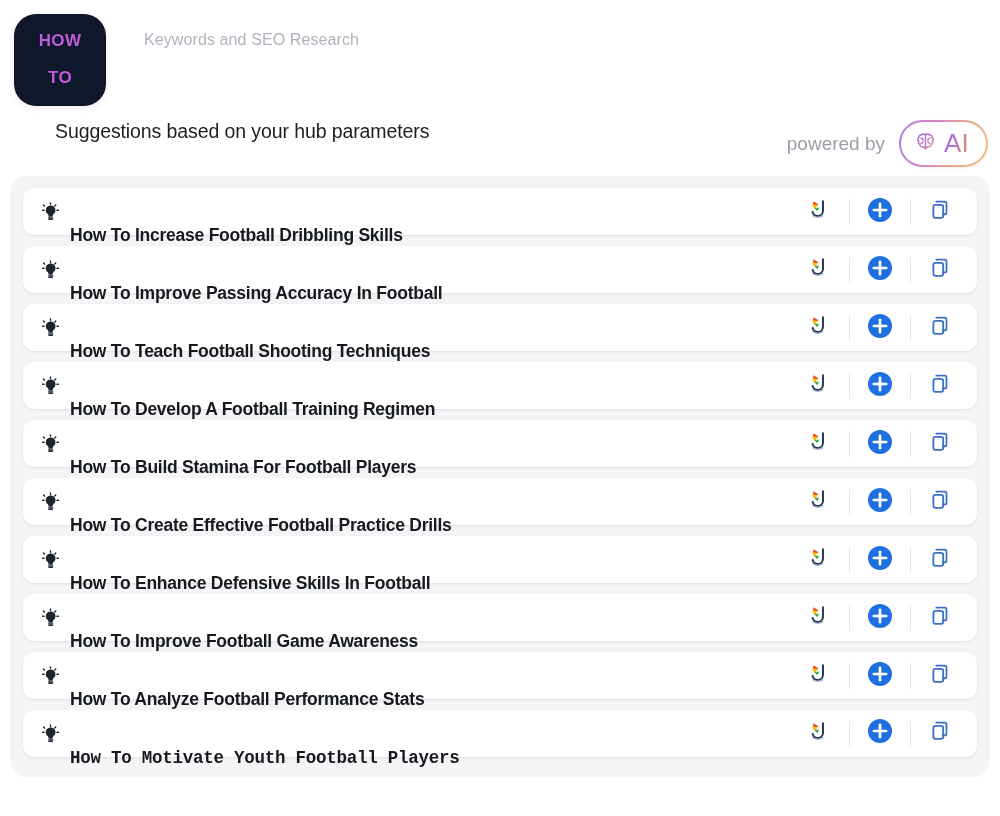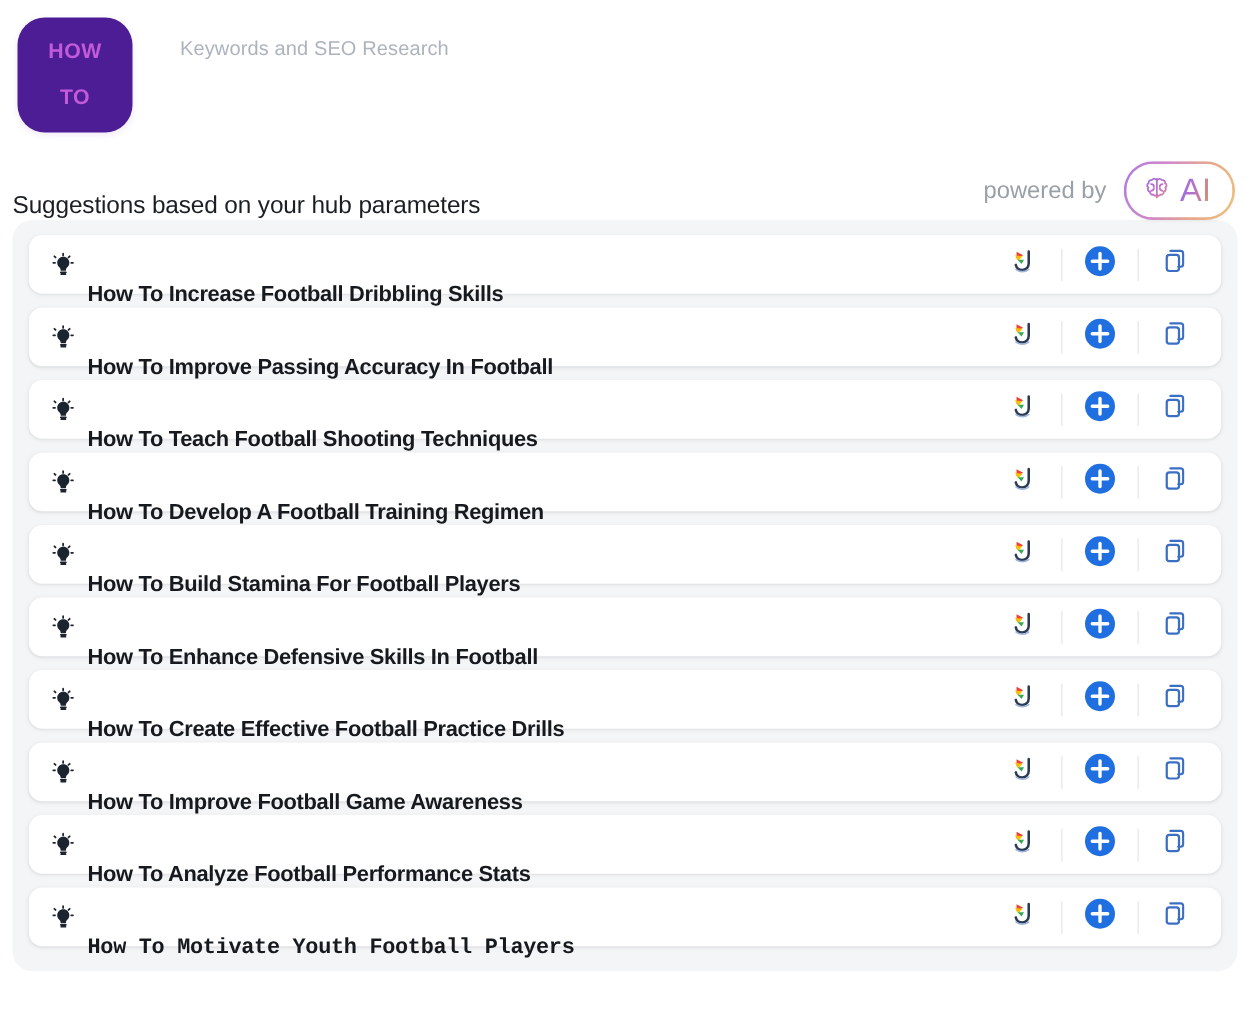--- a/index.html
+++ b/index.html
@@ -27,21 +27,21 @@
     display: flex;
     align-items: flex-start;
     padding: 14px 0 0 14px;
     height: 120px;
   }
 
   .hub-badge {
     width: 92px;
     height: 92px;
     border-radius: 22px;
-    background: #4c1d95;
+    background: #0f172a;
     display: flex;
     flex-direction: column;
     align-items: center;
     justify-content: center;
     flex: 0 0 auto;
     box-shadow: 0 2px 6px rgba(180,140,200,0.18);
     gap: 14px;
   }
   .hub-badge span {
     display: block;
@@ -69,24 +69,25 @@
     font-weight: 700;
     color: #111418;
     letter-spacing: -0.4px;
     margin-top: 7px;
     line-height: 1.18;
   }
 
   
   .subheader {
     display: flex;
-    align-items: flex-end;
+    align-items: flex-start;
     justify-content: space-between;
     padding: 0 12px 0 10px;
     height: 56px;
+    margin-left: 45px;
   }
   .sub-title {
     font-size: 19.5px;
     color: #1b1f24;
     font-weight: 400;
     letter-spacing: -0.1px;
   }
   .powered {
     display: flex;
     align-items: center;
@@ -452,20 +453,65 @@
   <div class="row">
     <span class="bulb">
       <svg width="21" height="21" viewBox="0 0 24 24" fill="none">
         <g stroke="#1c2430" stroke-width="1.6" stroke-linecap="round">
           <path d="M12 2.2v1.6M18 4.6l-1.1 1.1M21 10.6h-1.6M5.1 5.7 4 4.6M4.6 10.6H3"></path>
         </g>
         <path d="M12.2 5.1c3.2 0 5.5 2.5 5.5 5.4 0 2-1 3.2-1.9 4.2-.6.7-1.1 1.2-1.2 2.1l-.1 1.1h-4.7l-.1-1.1c-.1-.9-.6-1.4-1.2-2.1-.9-1-1.9-2.2-1.9-4.2 0-2.9 2.4-5.4 5.6-5.4z" fill="#1c2430"></path>
         <path d="M9.9 19.3h4.6M10.3 21h3.8" stroke="#1c2430" stroke-width="1.6" stroke-linecap="round"></path>
       </svg>
     </span>
+    <div class="row-label">How To Create Effective Football Practice Drills</div>
+    <div class="actions">
+      <div class="act">
+        <span>
+          <svg width="27" height="27" viewBox="0 0 28 28" fill="none">
+            <path d="M7.5 5.5 13 8.5l-5.5 3z" fill="#ea4335"></path>
+            <path d="M6.2 8.6 12.4 9.4l-3.6 3.8z" fill="#fbbc05"></path>
+            <path d="M8.5 12.2h5.2l-2.1 3.6z" fill="#34a853"></path>
+            <path d="M17.6 5.4v9.9c0 3.1-2.4 5.4-5.4 5.4-2.6 0-4.8-1.7-5.3-4.2" stroke="#2b3a55" stroke-width="2.1" stroke-linecap="round" fill="none"></path>
+            <path d="M7.2 20.4c1.5 1.1 3.3 1.7 5.1 1.7 1.9 0 3.7-.6 5.2-1.7" stroke="#9fb4d6" stroke-width="1.4" stroke-linecap="round" fill="none"></path>
+          </svg>
+        </span>
+      </div>
+      <div class="sep"></div>
+      <div class="act">
+        <span>
+          <svg width="26" height="26" viewBox="0 0 26 26">
+            <circle cx="13" cy="13" r="12" fill="#1f6fe0"></circle>
+            <path d="M13 6.8v12.4M6.8 13h12.4" stroke="#ffffff" stroke-width="2.7" stroke-linecap="round"></path>
+          </svg>
+        </span>
+      </div>
+      <div class="sep"></div>
+      <div class="act">
+        <span>
+          <svg width="26" height="26" viewBox="0 0 26 26" fill="none">
+            <path d="M8.3 4.7h8.2c1.1 0 2 .9 2 2v2.1" stroke="#3b6fc4" stroke-width="1.7" stroke-linecap="round"></path>
+            <path d="M18.5 8.8v6.6c0 1.1-.9 2-2 2h-1.9" stroke="#3b6fc4" stroke-width="1.7" stroke-linecap="round"></path>
+            <rect x="5.4" y="7.8" width="9.8" height="13" rx="2.1" stroke="#3b6fc4" stroke-width="1.8"></rect>
+          </svg>
+        </span>
+      </div>
+    </div>
+  </div>
+
+  <div class="row">
+    <span class="bulb">
+      <svg width="21" height="21" viewBox="0 0 24 24" fill="none">
+        <g stroke="#1c2430" stroke-width="1.6" stroke-linecap="round">
+          <path d="M12 2.2v1.6M18 4.6l-1.1 1.1M21 10.6h-1.6M5.1 5.7 4 4.6M4.6 10.6H3"></path>
+        </g>
+        <path d="M12.2 5.1c3.2 0 5.5 2.5 5.5 5.4 0 2-1 3.2-1.9 4.2-.6.7-1.1 1.2-1.2 2.1l-.1 1.1h-4.7l-.1-1.1c-.1-.9-.6-1.4-1.2-2.1-.9-1-1.9-2.2-1.9-4.2 0-2.9 2.4-5.4 5.6-5.4z" fill="#1c2430"></path>
+        <path d="M9.9 19.3h4.6M10.3 21h3.8" stroke="#1c2430" stroke-width="1.6" stroke-linecap="round"></path>
+      </svg>
+    </span>
     <div class="row-label">How To Enhance Defensive Skills In Football</div>
     <div class="actions">
       <div class="act">
         <span>
           <svg width="27" height="27" viewBox="0 0 28 28" fill="none">
             <path d="M7.5 5.5 13 8.5l-5.5 3z" fill="#ea4335"></path>
             <path d="M6.2 8.6 12.4 9.4l-3.6 3.8z" fill="#fbbc05"></path>
             <path d="M8.5 12.2h5.2l-2.1 3.6z" fill="#34a853"></path>
             <path d="M17.6 5.4v9.9c0 3.1-2.4 5.4-5.4 5.4-2.6 0-4.8-1.7-5.3-4.2" stroke="#2b3a55" stroke-width="2.1" stroke-linecap="round" fill="none"></path>
             <path d="M7.2 20.4c1.5 1.1 3.3 1.7 5.1 1.7 1.9 0 3.7-.6 5.2-1.7" stroke="#9fb4d6" stroke-width="1.4" stroke-linecap="round" fill="none"></path>
@@ -497,65 +543,20 @@
   <div class="row">
     <span class="bulb">
       <svg width="21" height="21" viewBox="0 0 24 24" fill="none">
         <g stroke="#1c2430" stroke-width="1.6" stroke-linecap="round">
           <path d="M12 2.2v1.6M18 4.6l-1.1 1.1M21 10.6h-1.6M5.1 5.7 4 4.6M4.6 10.6H3"></path>
         </g>
         <path d="M12.2 5.1c3.2 0 5.5 2.5 5.5 5.4 0 2-1 3.2-1.9 4.2-.6.7-1.1 1.2-1.2 2.1l-.1 1.1h-4.7l-.1-1.1c-.1-.9-.6-1.4-1.2-2.1-.9-1-1.9-2.2-1.9-4.2 0-2.9 2.4-5.4 5.6-5.4z" fill="#1c2430"></path>
         <path d="M9.9 19.3h4.6M10.3 21h3.8" stroke="#1c2430" stroke-width="1.6" stroke-linecap="round"></path>
       </svg>
     </span>
-    <div class="row-label">How To Create Effective Football Practice Drills</div>
-    <div class="actions">
-      <div class="act">
-        <span>
-          <svg width="27" height="27" viewBox="0 0 28 28" fill="none">
-            <path d="M7.5 5.5 13 8.5l-5.5 3z" fill="#ea4335"></path>
-            <path d="M6.2 8.6 12.4 9.4l-3.6 3.8z" fill="#fbbc05"></path>
-            <path d="M8.5 12.2h5.2l-2.1 3.6z" fill="#34a853"></path>
-            <path d="M17.6 5.4v9.9c0 3.1-2.4 5.4-5.4 5.4-2.6 0-4.8-1.7-5.3-4.2" stroke="#2b3a55" stroke-width="2.1" stroke-linecap="round" fill="none"></path>
-            <path d="M7.2 20.4c1.5 1.1 3.3 1.7 5.1 1.7 1.9 0 3.7-.6 5.2-1.7" stroke="#9fb4d6" stroke-width="1.4" stroke-linecap="round" fill="none"></path>
-          </svg>
-        </span>
-      </div>
-      <div class="sep"></div>
-      <div class="act">
-        <span>
-          <svg width="26" height="26" viewBox="0 0 26 26">
-            <circle cx="13" cy="13" r="12" fill="#1f6fe0"></circle>
-            <path d="M13 6.8v12.4M6.8 13h12.4" stroke="#ffffff" stroke-width="2.7" stroke-linecap="round"></path>
-          </svg>
-        </span>
-      </div>
-      <div class="sep"></div>
-      <div class="act">
-        <span>
-          <svg width="26" height="26" viewBox="0 0 26 26" fill="none">
-            <path d="M8.3 4.7h8.2c1.1 0 2 .9 2 2v2.1" stroke="#3b6fc4" stroke-width="1.7" stroke-linecap="round"></path>
-            <path d="M18.5 8.8v6.6c0 1.1-.9 2-2 2h-1.9" stroke="#3b6fc4" stroke-width="1.7" stroke-linecap="round"></path>
-            <rect x="5.4" y="7.8" width="9.8" height="13" rx="2.1" stroke="#3b6fc4" stroke-width="1.8"></rect>
-          </svg>
-        </span>
-      </div>
-    </div>
-  </div>
-
-  <div class="row">
-    <span class="bulb">
-      <svg width="21" height="21" viewBox="0 0 24 24" fill="none">
-        <g stroke="#1c2430" stroke-width="1.6" stroke-linecap="round">
-          <path d="M12 2.2v1.6M18 4.6l-1.1 1.1M21 10.6h-1.6M5.1 5.7 4 4.6M4.6 10.6H3"></path>
-        </g>
-        <path d="M12.2 5.1c3.2 0 5.5 2.5 5.5 5.4 0 2-1 3.2-1.9 4.2-.6.7-1.1 1.2-1.2 2.1l-.1 1.1h-4.7l-.1-1.1c-.1-.9-.6-1.4-1.2-2.1-.9-1-1.9-2.2-1.9-4.2 0-2.9 2.4-5.4 5.6-5.4z" fill="#1c2430"></path>
-        <path d="M9.9 19.3h4.6M10.3 21h3.8" stroke="#1c2430" stroke-width="1.6" stroke-linecap="round"></path>
-      </svg>
-    </span>
     <div class="row-label">How To Improve Football Game Awareness</div>
     <div class="actions">
       <div class="act">
         <span>
           <svg width="27" height="27" viewBox="0 0 28 28" fill="none">
             <path d="M7.5 5.5 13 8.5l-5.5 3z" fill="#ea4335"></path>
             <path d="M6.2 8.6 12.4 9.4l-3.6 3.8z" fill="#fbbc05"></path>
             <path d="M8.5 12.2h5.2l-2.1 3.6z" fill="#34a853"></path>
             <path d="M17.6 5.4v9.9c0 3.1-2.4 5.4-5.4 5.4-2.6 0-4.8-1.7-5.3-4.2" stroke="#2b3a55" stroke-width="2.1" stroke-linecap="round" fill="none"></path>
             <path d="M7.2 20.4c1.5 1.1 3.3 1.7 5.1 1.7 1.9 0 3.7-.6 5.2-1.7" stroke="#9fb4d6" stroke-width="1.4" stroke-linecap="round" fill="none"></path>

